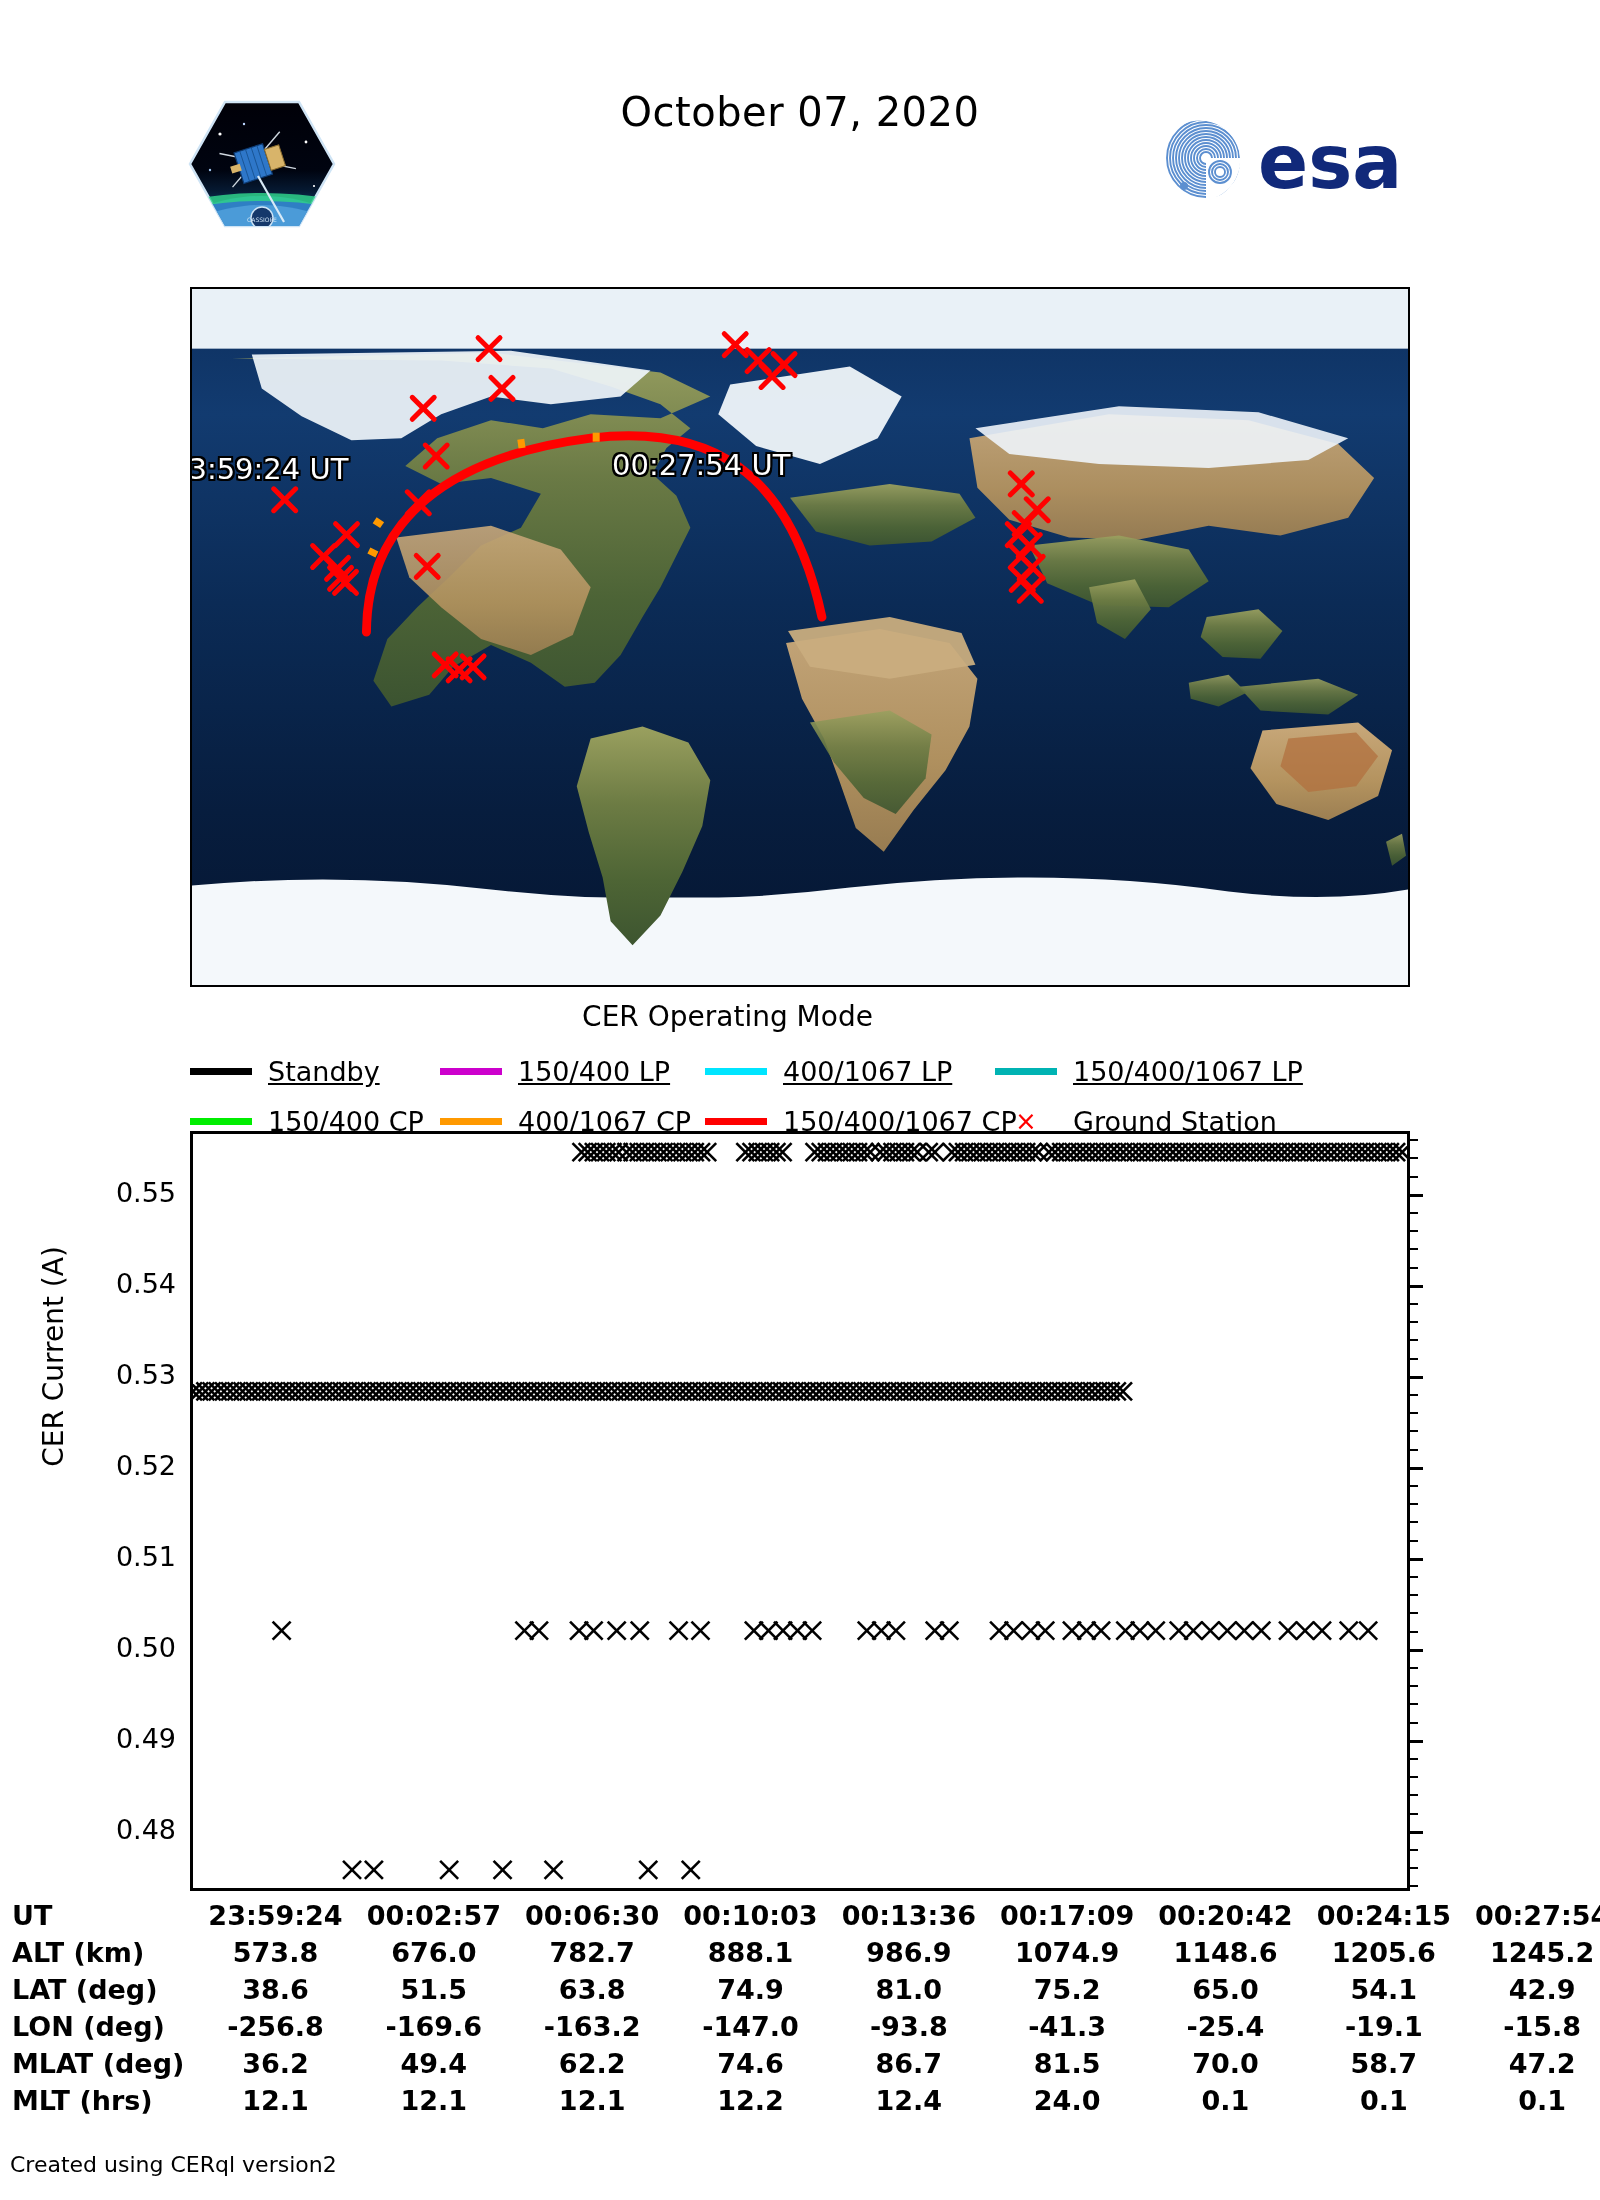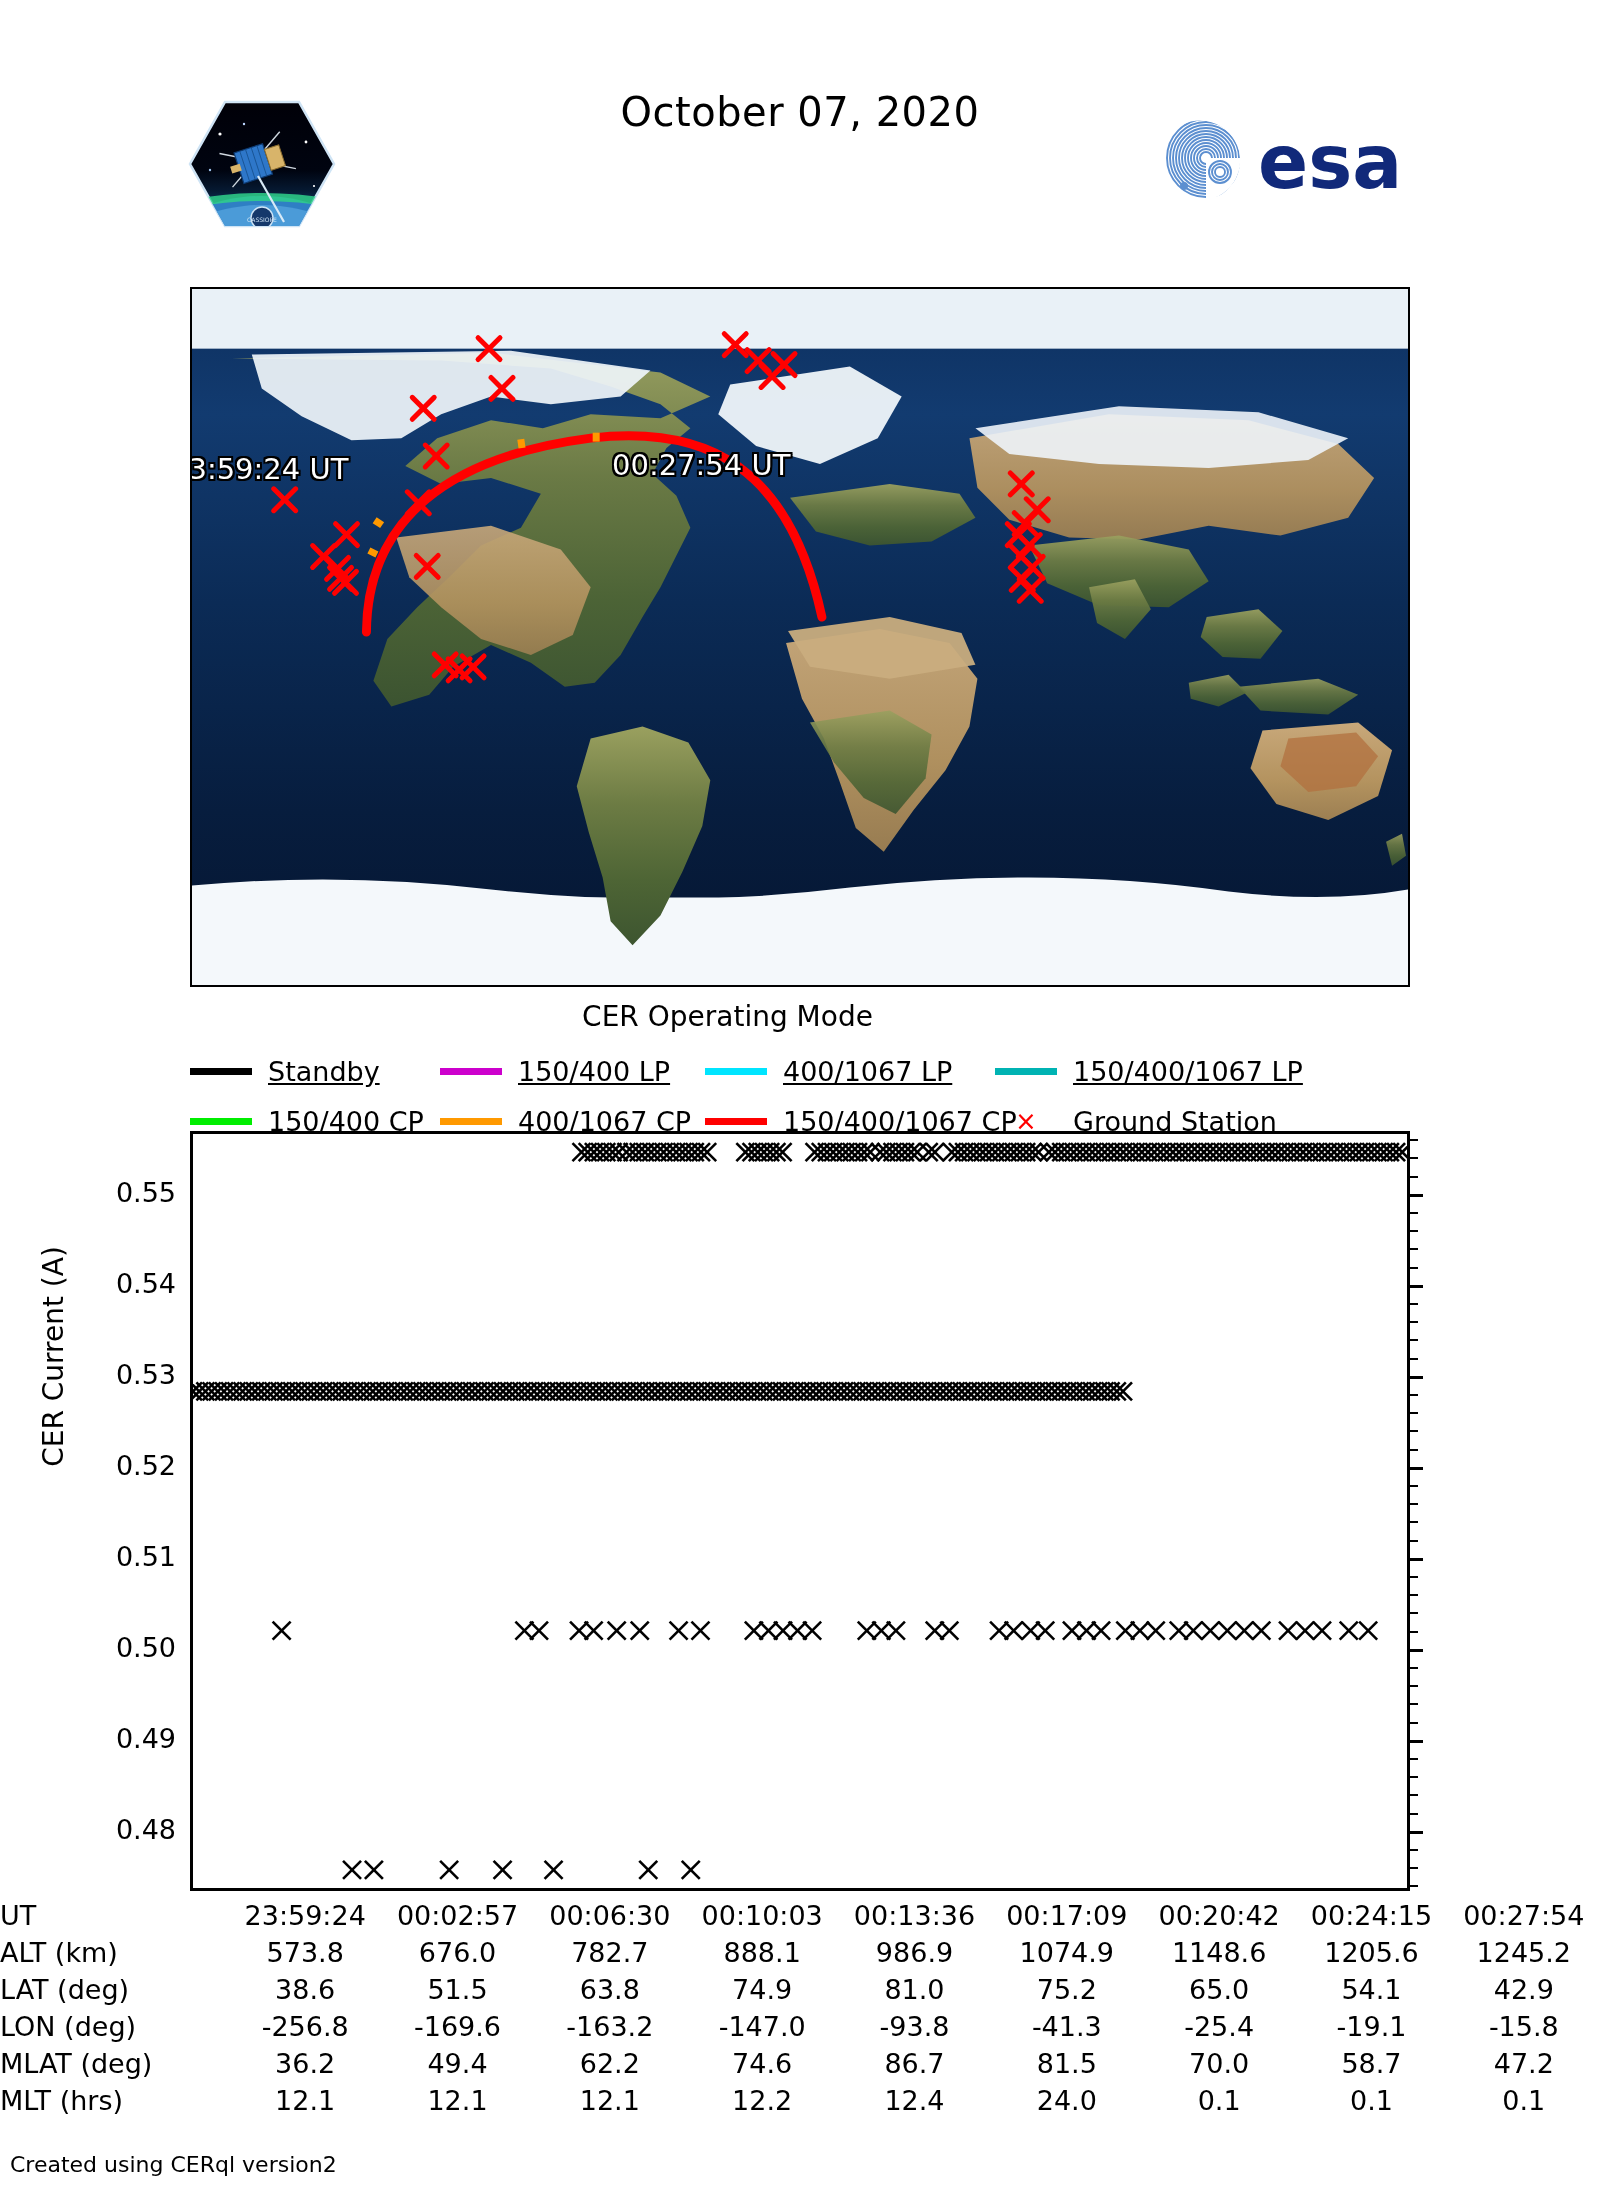--- a/index.html
+++ b/index.html
@@ -71,21 +71,21 @@
   .ytick-label {
     position:absolute; right:1424px; font-size:27px;
     text-align:right; white-space:nowrap; width:200px;
   }
   .ytick-mark { position:absolute; left:1410px; width:13px; height:3px; background:#000; }
   .ytick-minor { position:absolute; left:1410px; width:8px; height:2px; background:#000; }
 
   
   #table-wrap { position:absolute; left:0; top:1897px; width:1600px; }
   table#ephem { border-collapse:collapse; width:1600px; font-size:27px; }
-  table#ephem td { padding:3px 0; white-space:nowrap; }
+  table#ephem td { padding:3px 12px; white-space:nowrap;font-weight:bold; }
   td.rowlabel { width:215px; padding-left:28px; text-align:left; }
   td.val { text-align:center; width:143px; }
 
   #footer {
     position:absolute; left:10px; top:2152px; font-size:22px;
   }
 </style>
 </head>
 <body>
 

